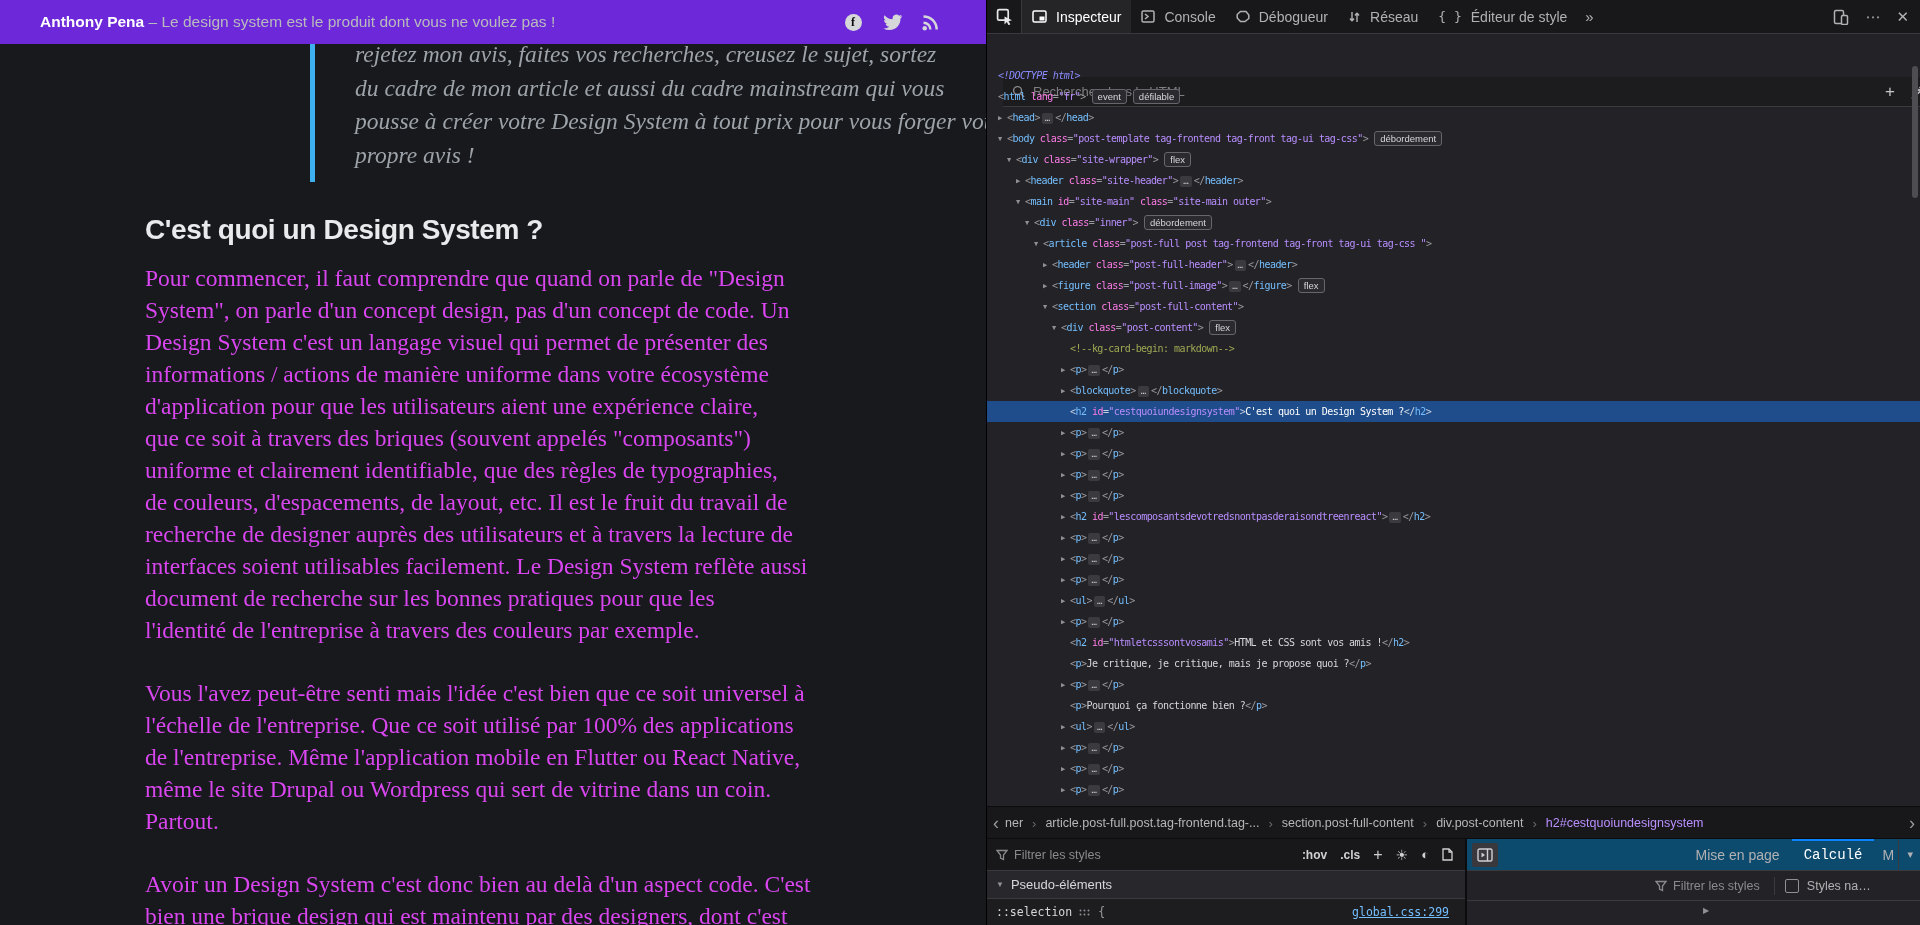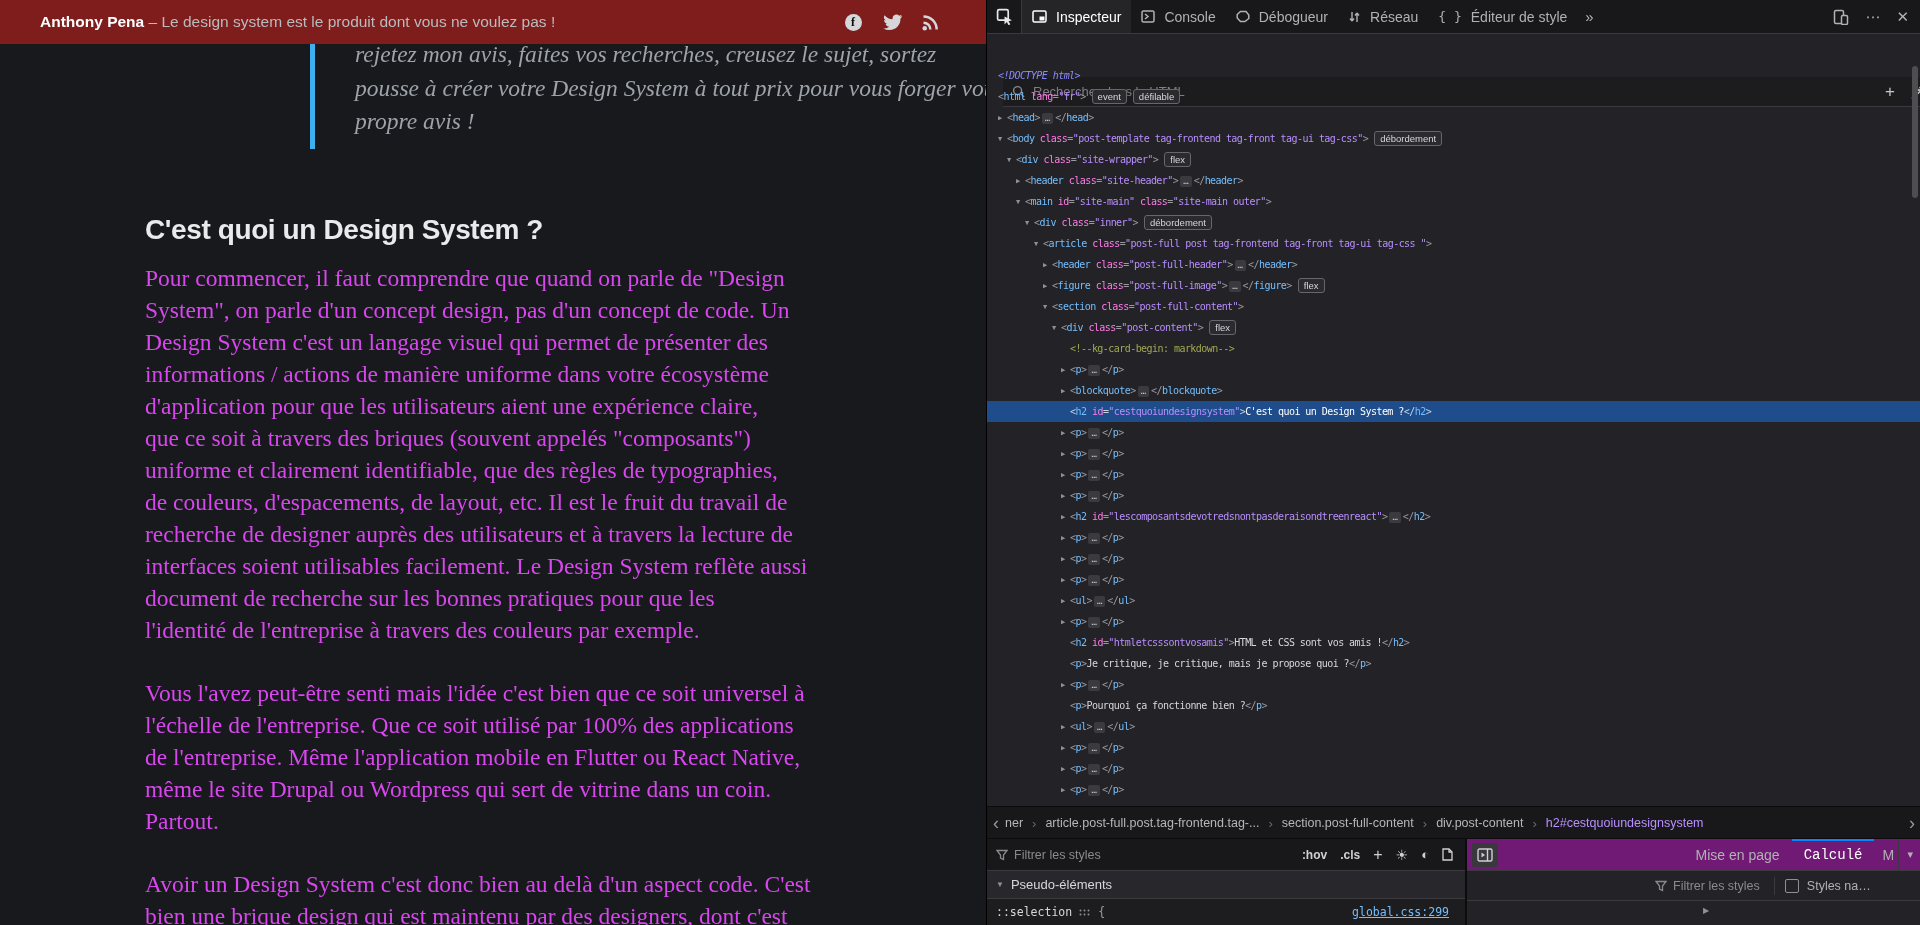--- a/index.html
+++ b/index.html
@@ -1,20 +1,20 @@
 <!DOCTYPE html>
 <html><head>
 <meta charset="utf-8">
 <style>
   html,body{margin:0;padding:0;background:#000;}
   .stage{position:relative;width:1920px;height:925px;overflow:hidden;background:#17191d;font-family:"Liberation Sans",sans-serif;}
 
   
   .page{position:absolute;left:0;top:0;width:986px;height:925px;background:#17191d;overflow:hidden;}
-  .site-head{position:absolute;left:0;top:0;width:100%;height:44px;background:#7f1d1d;z-index:5;display:flex;align-items:center;}
+  .site-head{position:absolute;left:0;top:0;width:100%;height:44px;background:#6d28d9;z-index:5;display:flex;align-items:center;}
   .site-title{margin-left:40px;font-size:15.5px;color:#b9bbbd;white-space:nowrap;}
   .site-title b{color:#ffffff;font-weight:700;}
   .social{position:absolute;right:44px;top:0;height:44px;display:flex;align-items:center;gap:17px;}
   .sicon{width:22px;height:22px;display:flex;align-items:center;justify-content:center;cursor:pointer;}
   .fb-circle{width:17px;height:17px;border-radius:50%;background:#d5d7d9;color:#0b0c0e;font:bold 12px "Liberation Serif",serif;display:flex;align-items:center;justify-content:center;}
   .bq{position:absolute;left:310px;top:30px;border-left:5px solid #3eb0ef;padding:8px 0 10px 40px;z-index:1;}
   .bq .line{font:italic 23.5px "Liberation Serif","DejaVu Serif",serif;color:#9da3a9;line-height:33.5px;white-space:nowrap;}
   .article-h2{position:absolute;left:145px;top:214px;margin:0;font:700 28px "Liberation Sans",sans-serif;letter-spacing:-0.4px;color:#e8eaec;}
   .para{position:absolute;left:145px;width:760px;}
   .para .line{font:23.5px "Liberation Serif","DejaVu Serif",serif;color:#d946ef;line-height:32px;height:32px;white-space:nowrap;}
@@ -66,21 +66,21 @@
   .rf-icons .sun{font-size:14px;cursor:pointer;} .rf-icons .moon{font-size:13px;cursor:pointer;}
   .pseudo-row{height:28px;background:#28282c;border-bottom:1px solid #3a3a3e;display:flex;align-items:center;box-sizing:border-box;color:#d7d7db;font-size:13px;cursor:pointer;}
   .pseudo-row .tri{color:#8f8f94;font-size:8px;margin:0 7px 0 9px;}
   .sel-row{height:26px;display:flex;align-items:center;font-family:"DejaVu Sans Mono",monospace;font-size:11.5px;color:#d7d7db;background:#1d1d20;position:relative;}
   .sel-row .selword{margin-left:9px;cursor:pointer;}
   .sel-row .brace{color:#9a9aa0;margin-left:8px;}
   .sel-row .srclink{position:absolute;right:16px;color:#75bfff;text-decoration:underline;cursor:pointer;}
   .dots-icn{margin-left:7px;display:flex;cursor:pointer;}
 
   .sb{position:absolute;left:480px;top:0;right:0;height:87px;}
-  .sb-toolbar{height:32px;background:#701a75;border-bottom:1px solid #3a3a3e;display:flex;align-items:stretch;box-sizing:border-box;}
+  .sb-toolbar{height:32px;background:#0c4a6e;border-bottom:1px solid #3a3a3e;display:flex;align-items:stretch;box-sizing:border-box;}
   .threepane{align-self:center;margin-left:5px;width:26px;height:24px;background:#38383d;border-radius:2px;display:flex;align-items:center;justify-content:center;cursor:pointer;}
   .sbtabs{margin-left:auto;display:flex;align-items:stretch;}
   .sbtab{display:flex;align-items:center;padding:0 12px;font-size:14px;color:#b1b1b3;cursor:pointer;white-space:nowrap;position:relative;}
   .sbtab.active{color:#ffffff;box-shadow:inset 0 2px 0 #0a84ff;font-family:Liberation Mono, monospace;}
   .sbtab.cut{padding:0 2px 0 8px;overflow:hidden;width:14px;}
   .sbcaret{display:flex;align-items:center;padding:0 8px;border-left:1px solid #3a3a3e;color:#b1b1b3;font-size:11px;cursor:pointer;}
   .sb-filter{height:30px;border-bottom:1px solid #3a3a3e;display:flex;align-items:center;box-sizing:border-box;font-size:12.5px;}
   .sb-filter .fun{margin-left:188px;display:flex;}
   .sb-filter .ph{color:#8a8a8e;margin-left:6px;}
   .sb-filter .vdiv{width:1px;height:18px;background:#3a3a3e;margin:0 10px 0 14px;}
@@ -93,20 +93,21 @@
 </style>
 </head>
 <body>
 
 <div class="stage">
 
   <section class="page">
 
     <div class="bq" id="bq">
         <div class="line">rejetez mon avis, faites vos recherches, creusez le sujet, sortez</div>
+        <div class="line">du cadre de mon article et aussi du cadre mainstream qui vous</div>
         <div class="line">pousse à créer votre Design System à tout prix pour vous forger votre</div>
         <div class="line">propre avis !</div>
       </div>
 
     <header class="site-head">
       <div class="site-title"><b>Anthony Pena</b> <span>–</span> <span>Le design system est le produit dont vous ne voulez pas !</span></div>
       <div class="social">
         <span class="sicon">
             <span class="fb-circle">f</span>
           </span>

